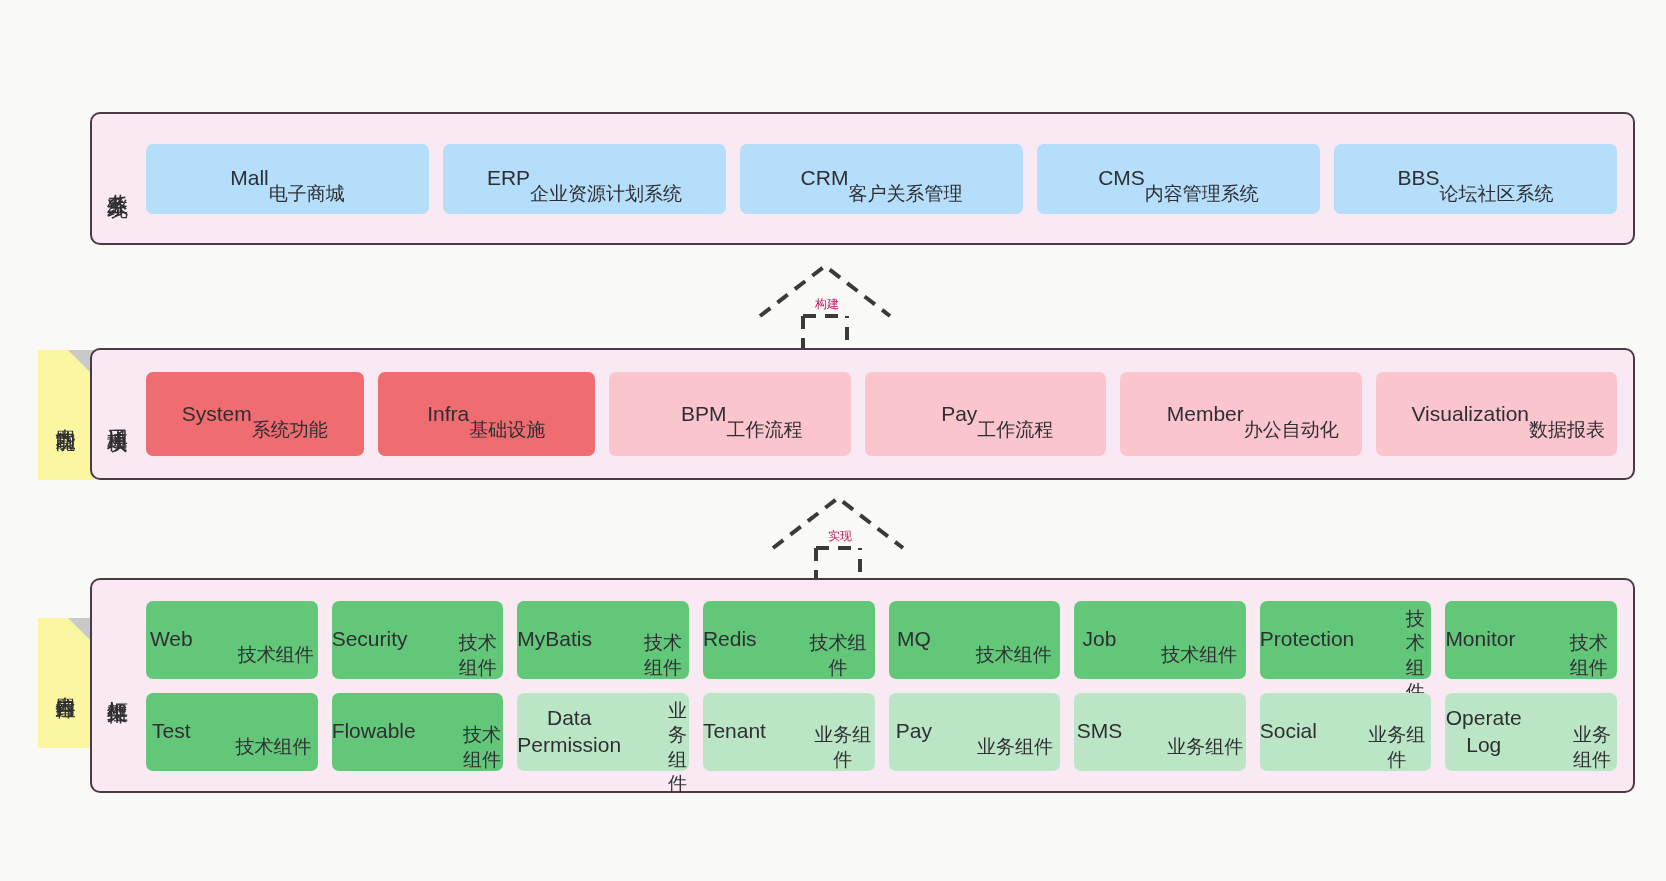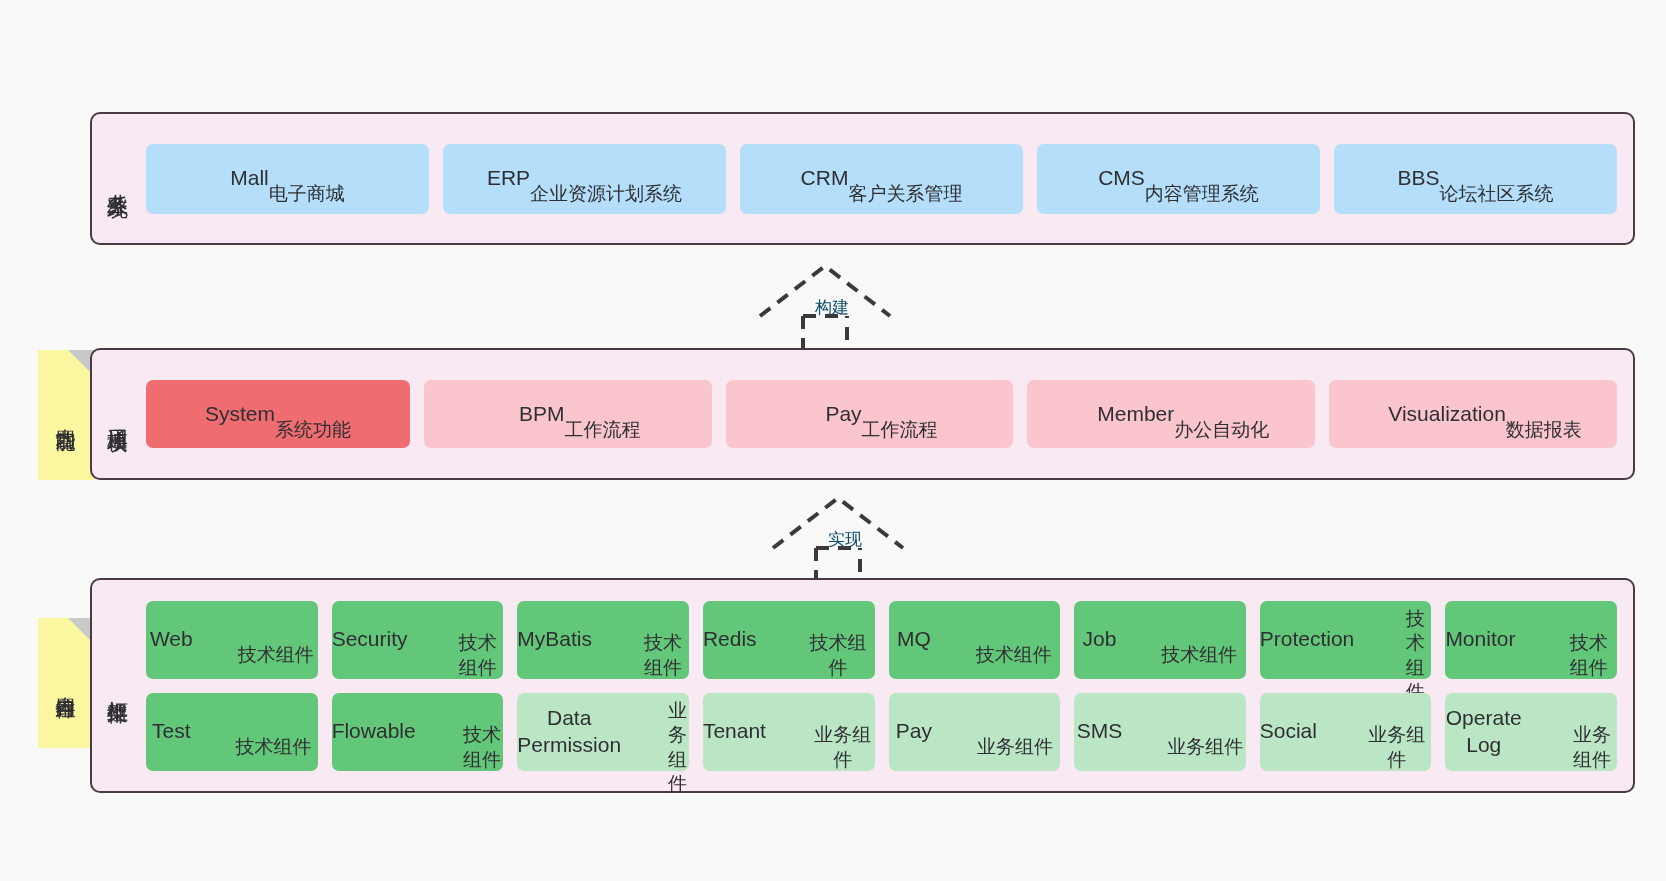--- a/index.html
+++ b/index.html
@@ -78,21 +78,21 @@
   .c-red         { background: #ef6c71; }
   .c-pink        { background: #fbc5ce; padding-left: 24px; }
   .c-green       { background: #63c77a; }
   .c-lightgreen  { background: #bbe6c5; }
 
   
   #layer-business { left: 90px; top: 112px; width: 1545px; height: 133px; }
   #layer-business .row .cell { height: 70px; }
 
   #layer-common   { left: 90px; top: 348px; width: 1545px; height: 132px; }
-  #layer-common .row .cell { height: 68px; }
+  #layer-common .row .cell { height: 84px; }
 
   #layer-framework{ left: 90px; top: 578px; width: 1545px; height: 215px; }
   #layer-framework .row .cell { height: 78px; gap: 45px; }
 
   
   .note {
     position: absolute;
     background: #fbf7a0;
     color: #2f2f33;
     font-size: 20px;
@@ -117,22 +117,22 @@
 
   
   .arrow {
     position: absolute;
     width: 170px;
     height: 95px;
   }
   .arrow svg { display: block; overflow: visible; }
   .arrow-label {
     position: absolute;
-    font-size: 17px;
-    color: #0c4a6e;
+    font-size: 12px;
+    color: #be185d;
     background: transparent;
     white-space: nowrap;
   }
   #arrow-build { left: 755px; top: 258px; }
   #arrow-build .arrow-label { left: 60px; top: 38px; }
   #arrow-impl  { left: 768px; top: 490px; }
   #arrow-impl  .arrow-label { left: 60px; top: 38px; }
 </style>
 </head>
 <body>
@@ -182,20 +182,24 @@
   </div>
 
   <div class="layer" id="layer-common">
     <div class="layer-title">通用模块</div>
     <div class="layer-body">
       <div class="row">
         <div class="cell c-red">
           <span class="en">System</span>
           <span class="cn">系统功能</span>
         </div>
+        <div class="cell c-red">
+          <span class="en">Infra</span>
+          <span class="cn">基础设施</span>
+        </div>
         <div class="cell c-pink">
           <span class="en">BPM</span>
           <span class="cn">工作流程</span>
         </div>
         <div class="cell c-pink">
           <span class="en">Pay</span>
           <span class="cn">工作流程</span>
         </div>
         <div class="cell c-pink">
           <span class="en">Member</span>

